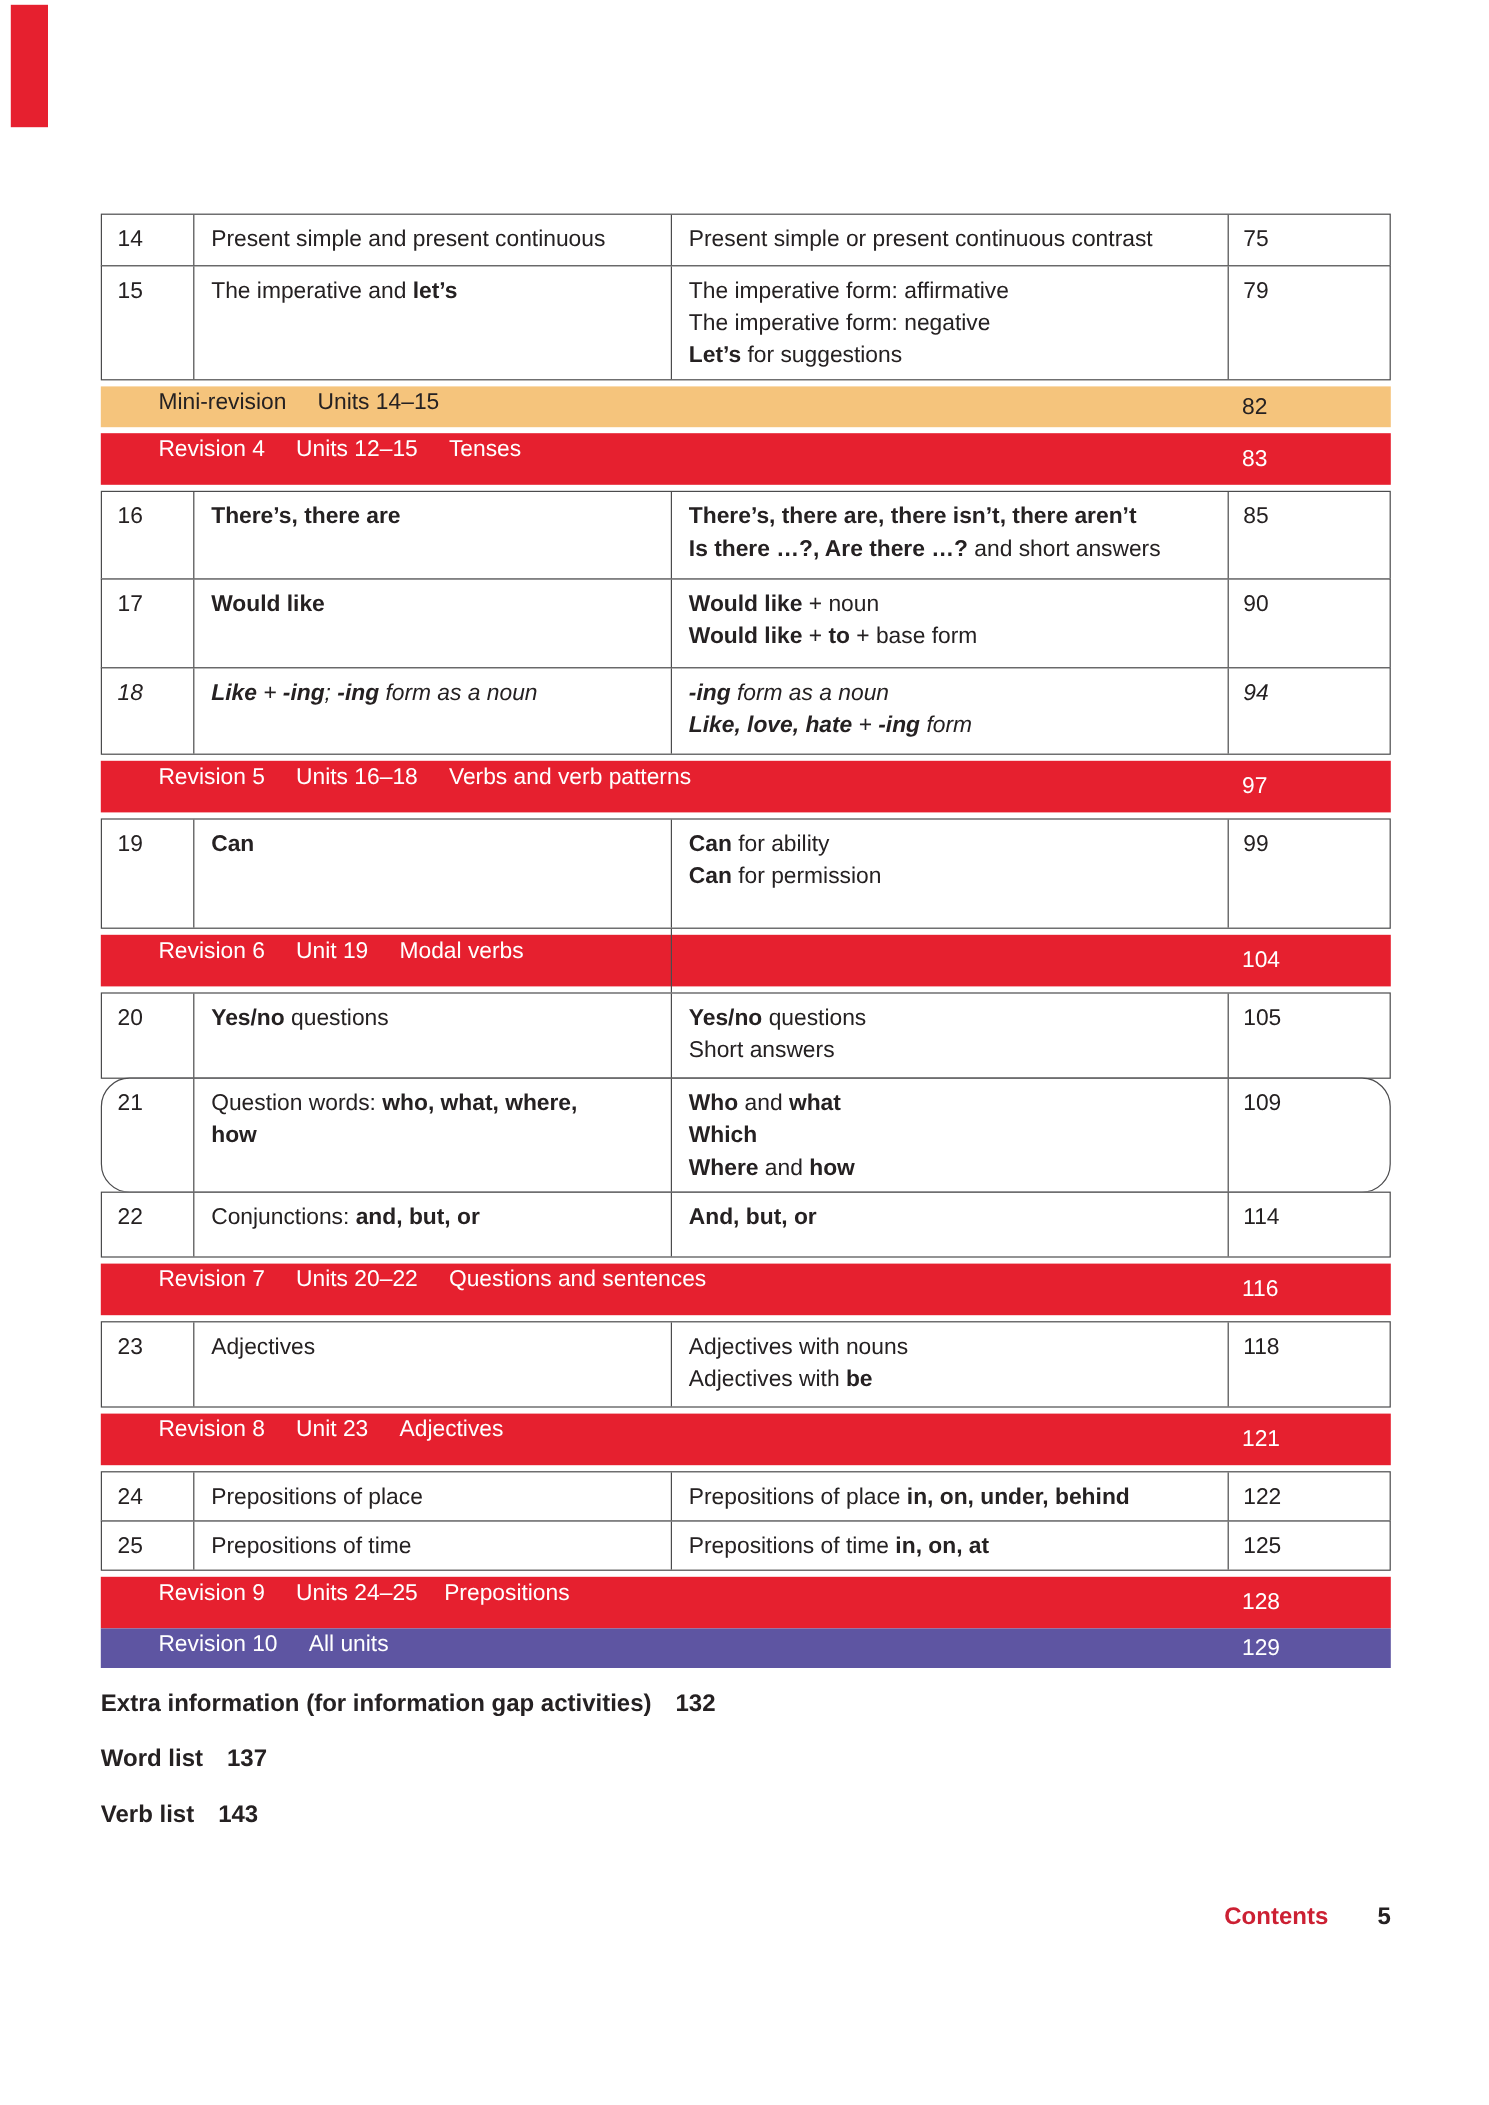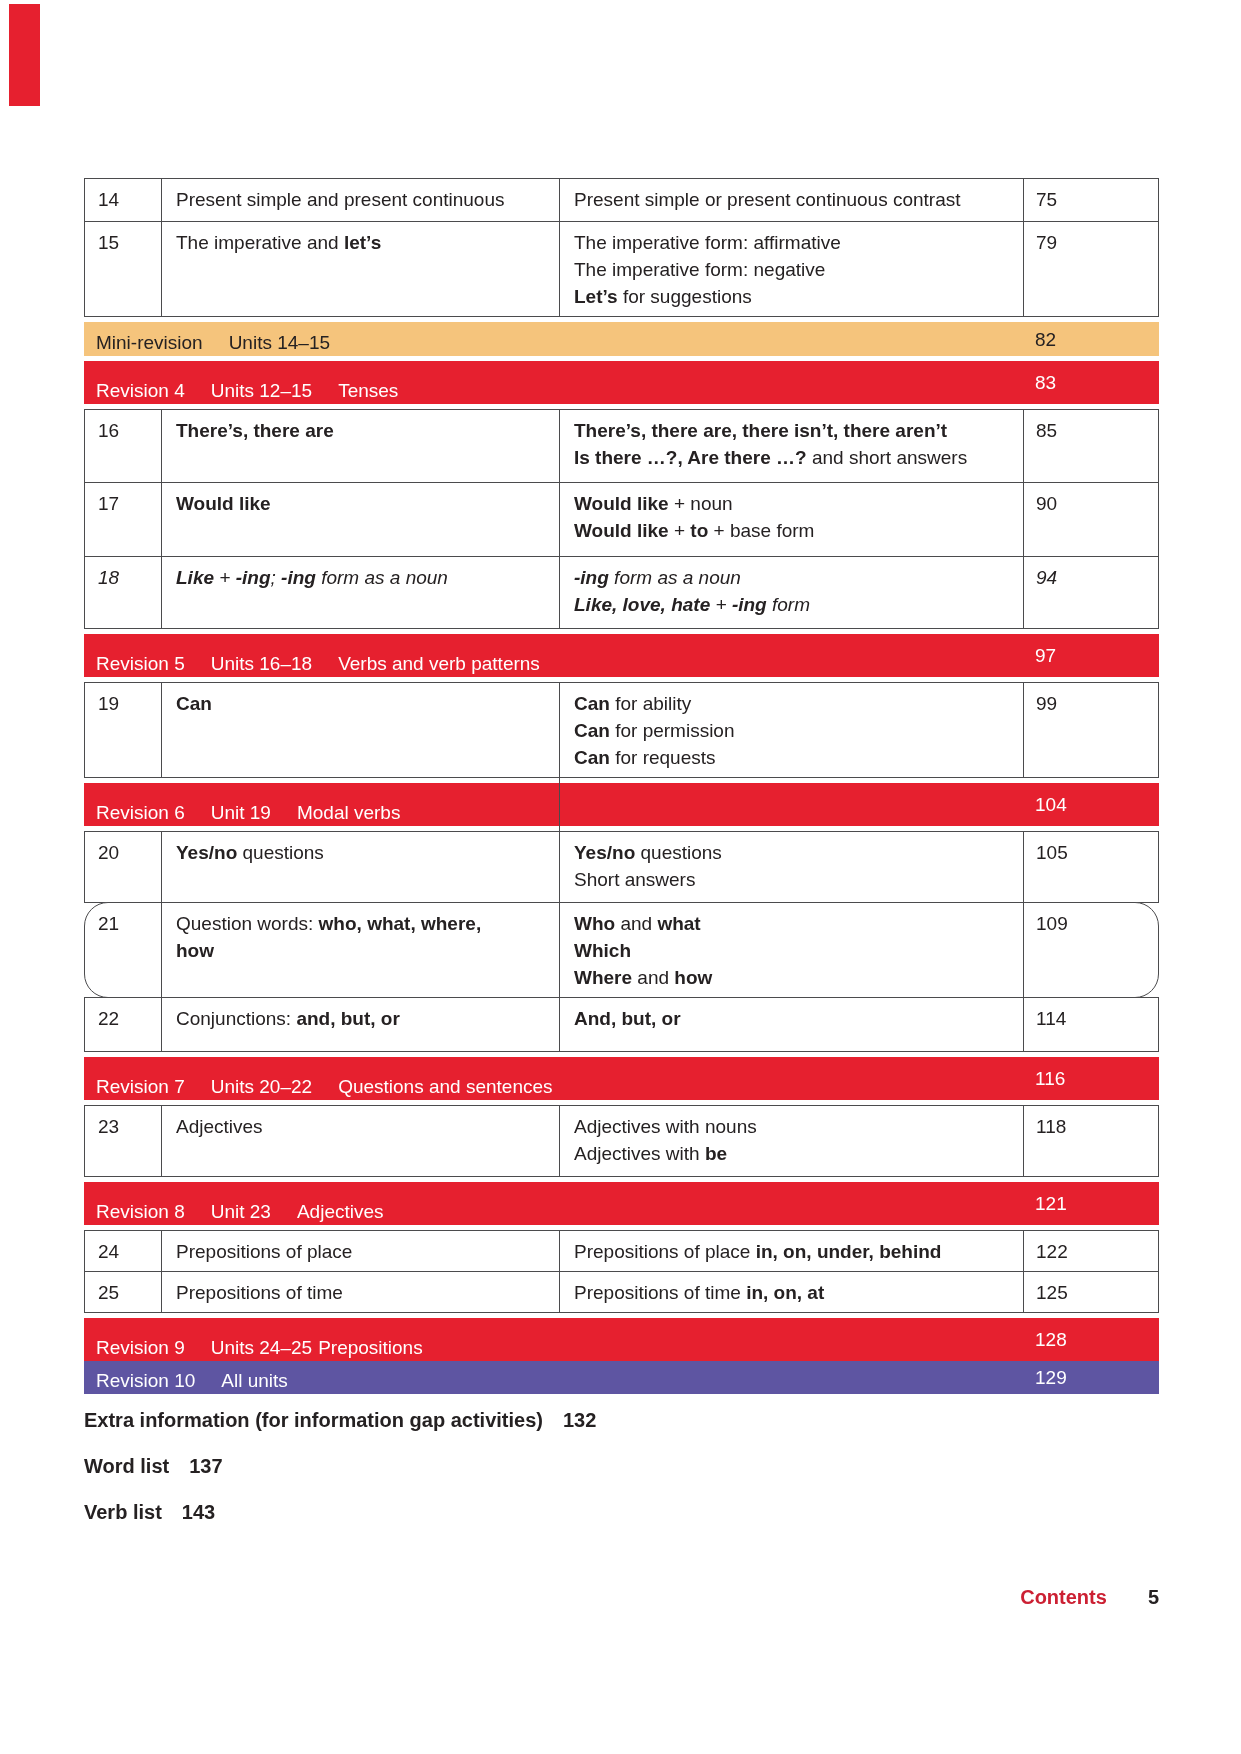--- a/index.html
+++ b/index.html
@@ -10,27 +10,27 @@
   .unit-row{display:grid;grid-template-columns:77px 398px 464px 136px;
             border:1px solid var(--line,#4b4b4d);background:#fff;box-sizing:border-box;}
   .unit-row + .unit-row{margin-top:-1px;}
   .cell{box-sizing:border-box;}
   .c1{padding:7px 4px 6px 13px;border-right:1px solid var(--line,#4b4b4d);}
   .c2{padding:7px 12px 6px 14px;border-right:1px solid var(--line,#4b4b4d);}
   .c3{padding:7px 8px 6px 14px;border-right:1px solid var(--line,#4b4b4d);}
   .c4{padding:7px 4px 6px 12px;}
   .c3 .line{white-space:nowrap;}
   b{font-weight:700;}
-  .band{position:relative;display:flex;align-items:flex-end;margin:5px 0;color:#fff;box-sizing:border-box;}
+  .band{position:relative;display:flex;align-items:flex-start;margin:5px 0;color:#fff;box-sizing:border-box;padding-left:36px;}
   .band.red{height:43px;background:var(--band-red,#e6202f);}
   .band.purple{height:33px;background:var(--band-purple,#5e55a2);margin-top:-5px;}
   .band.orange{height:34px;background:var(--band-orange,#f5c47c);color:var(--text-dark,#252122);}
   .band .part{margin-left:26px;white-space:nowrap;}
   .band .part:first-child{margin-left:12px;}
-  .band .part.tight{margin-left:6px;}
+  .band .part.tight{margin-left:22px;}
   .band .pg{position:absolute;left:951px;top:0;bottom:0;display:flex;align-items:center;}
   .band .divider{position:absolute;left:475px;top:-5px;bottom:-5px;width:1px;background:var(--line,#4b4b4d);}
   .footer{position:absolute;left:84px;top:1405px;font-size:20px;font-weight:700;line-height:30px;}
   .footer .item{margin-bottom:16px;}
   .footer .pg{margin-left:20px;}
   .contents-line{position:absolute;left:84px;top:1583px;width:1075px;text-align:right;
                  font-size:20px;line-height:28px;}
   .contents-label{color:var(--contents-red,#cc2033);font-weight:700;}
   .contents-page{color:var(--text-dark,#252122);font-weight:700;margin-left:41px;}
 </style>
@@ -113,21 +113,20 @@
         <span class="pg">97</span>
       </div>
       <div class="unit-row" style="min-height: 92px;">
         <div class="cell c1">19</div>
         <div class="cell c2">
           <div class="line"><b>Can</b></div>
         </div>
         <div class="cell c3">
           <div class="line"><b>Can</b><span> for ability</span></div>
           <div class="line"><b>Can</b><span> for permission</span></div>
-          <div class="line"><b>Can</b><span> for requests</span></div>
         </div>
         <div class="cell c4">99</div>
       </div>
       <div class="band red">
         <span class="part">Revision 6</span>
         <span class="part">Unit 19</span>
         <span class="part">Modal verbs</span>
         <div class="divider"></div>
         <span class="pg">104</span>
       </div>

